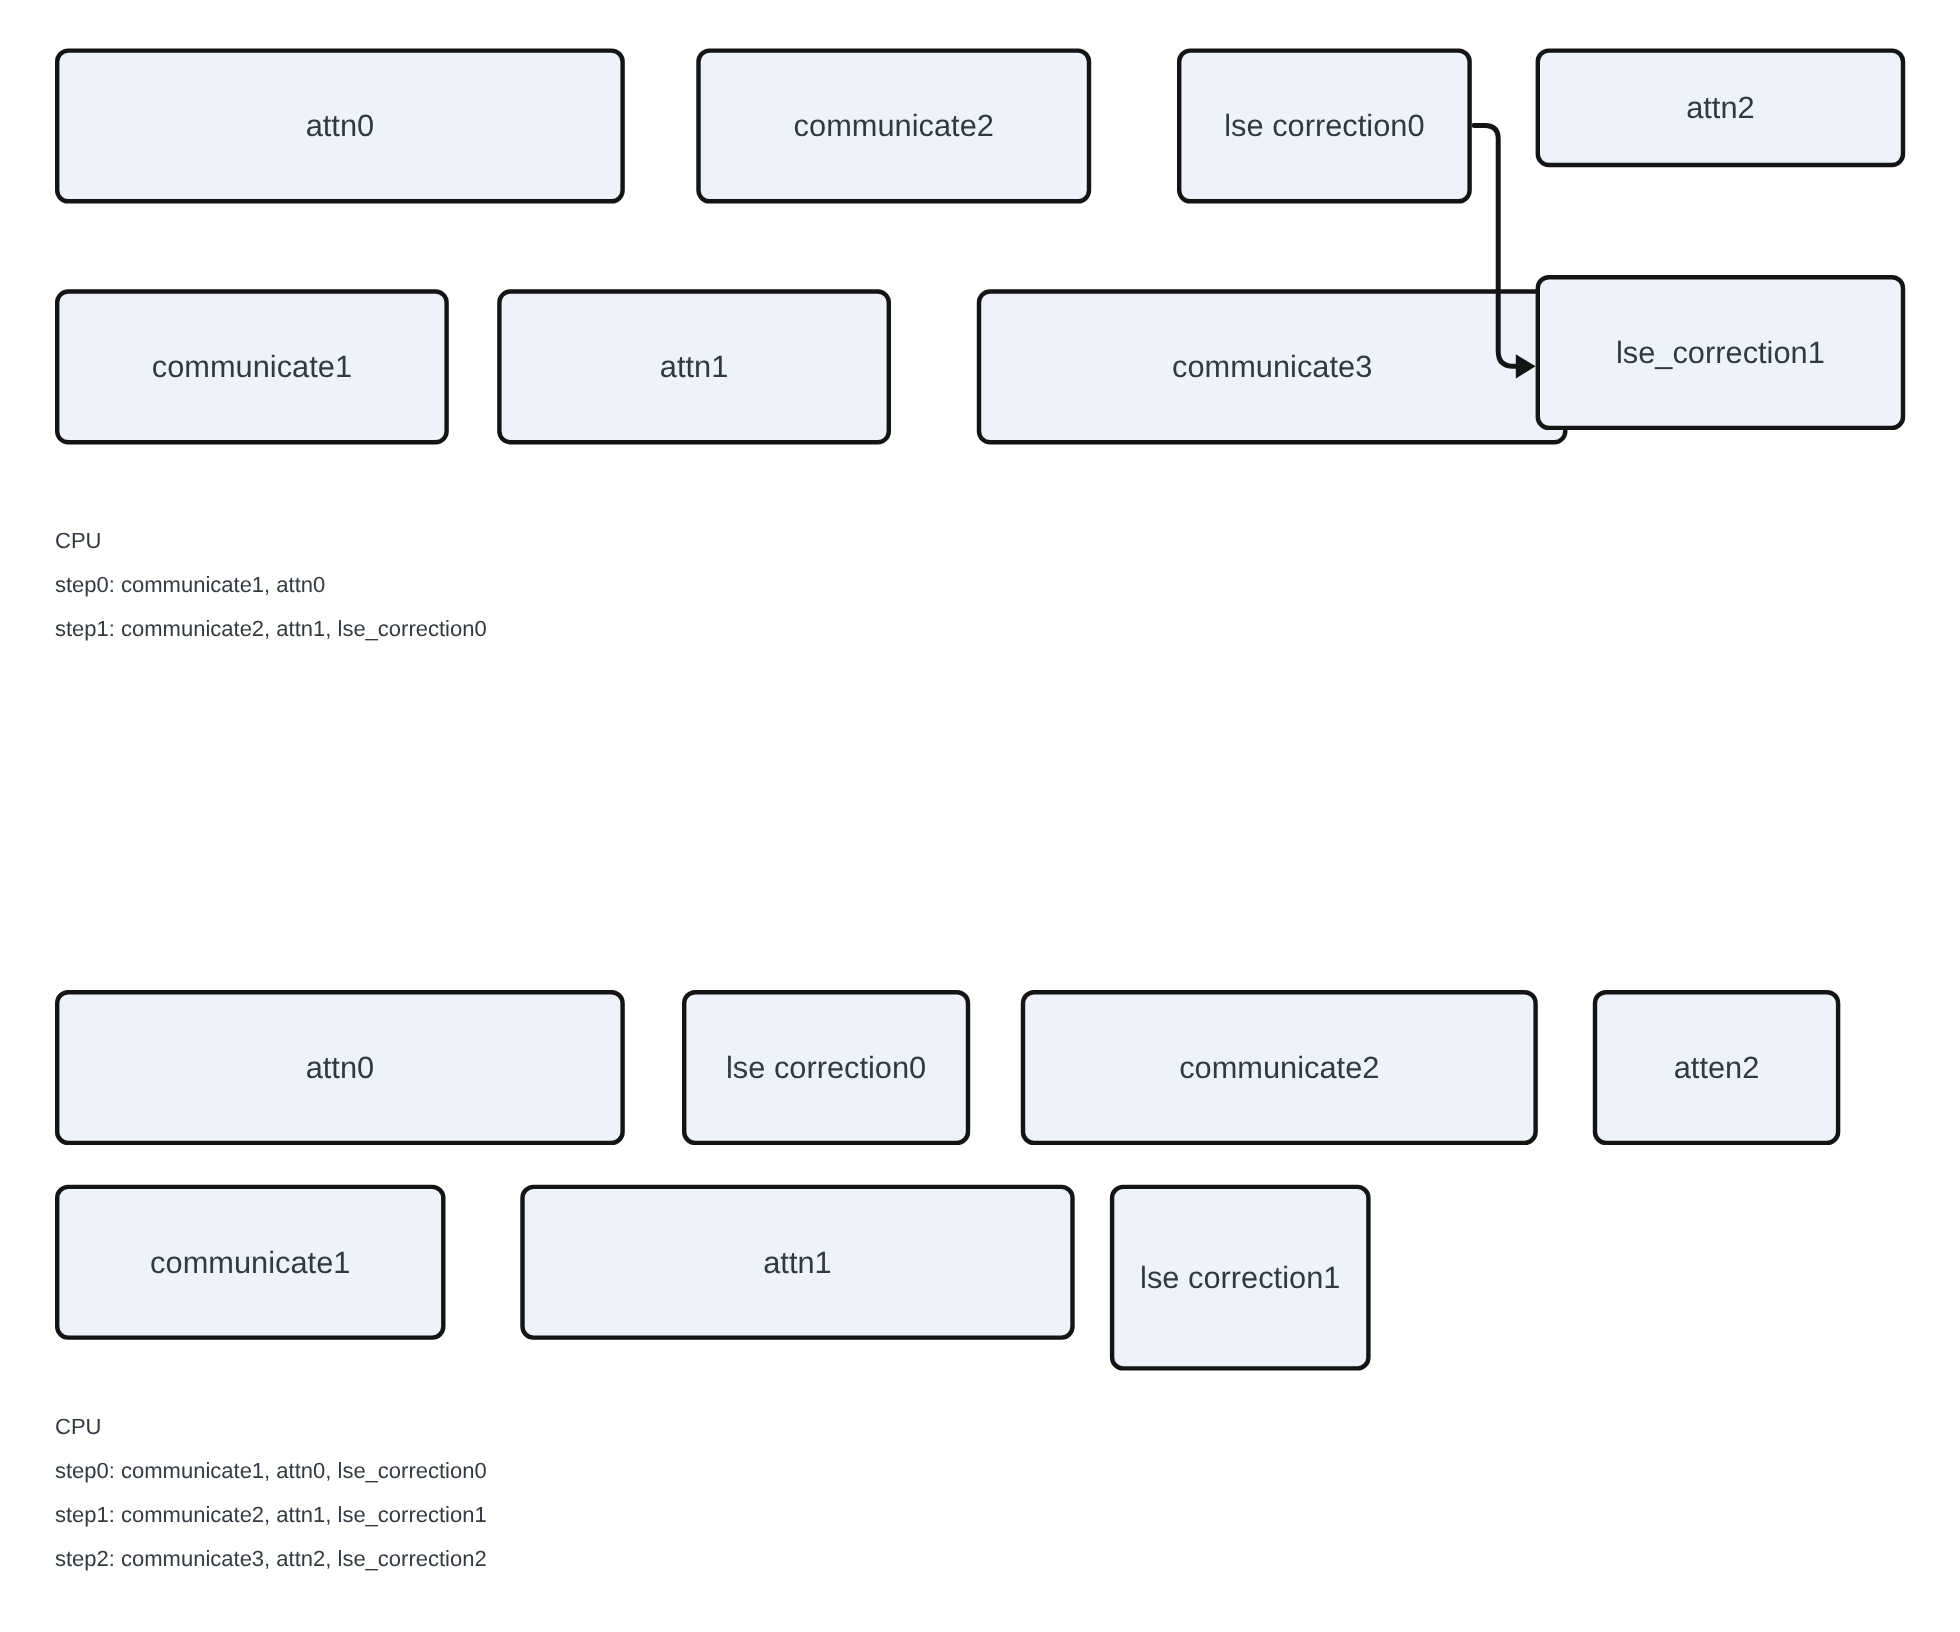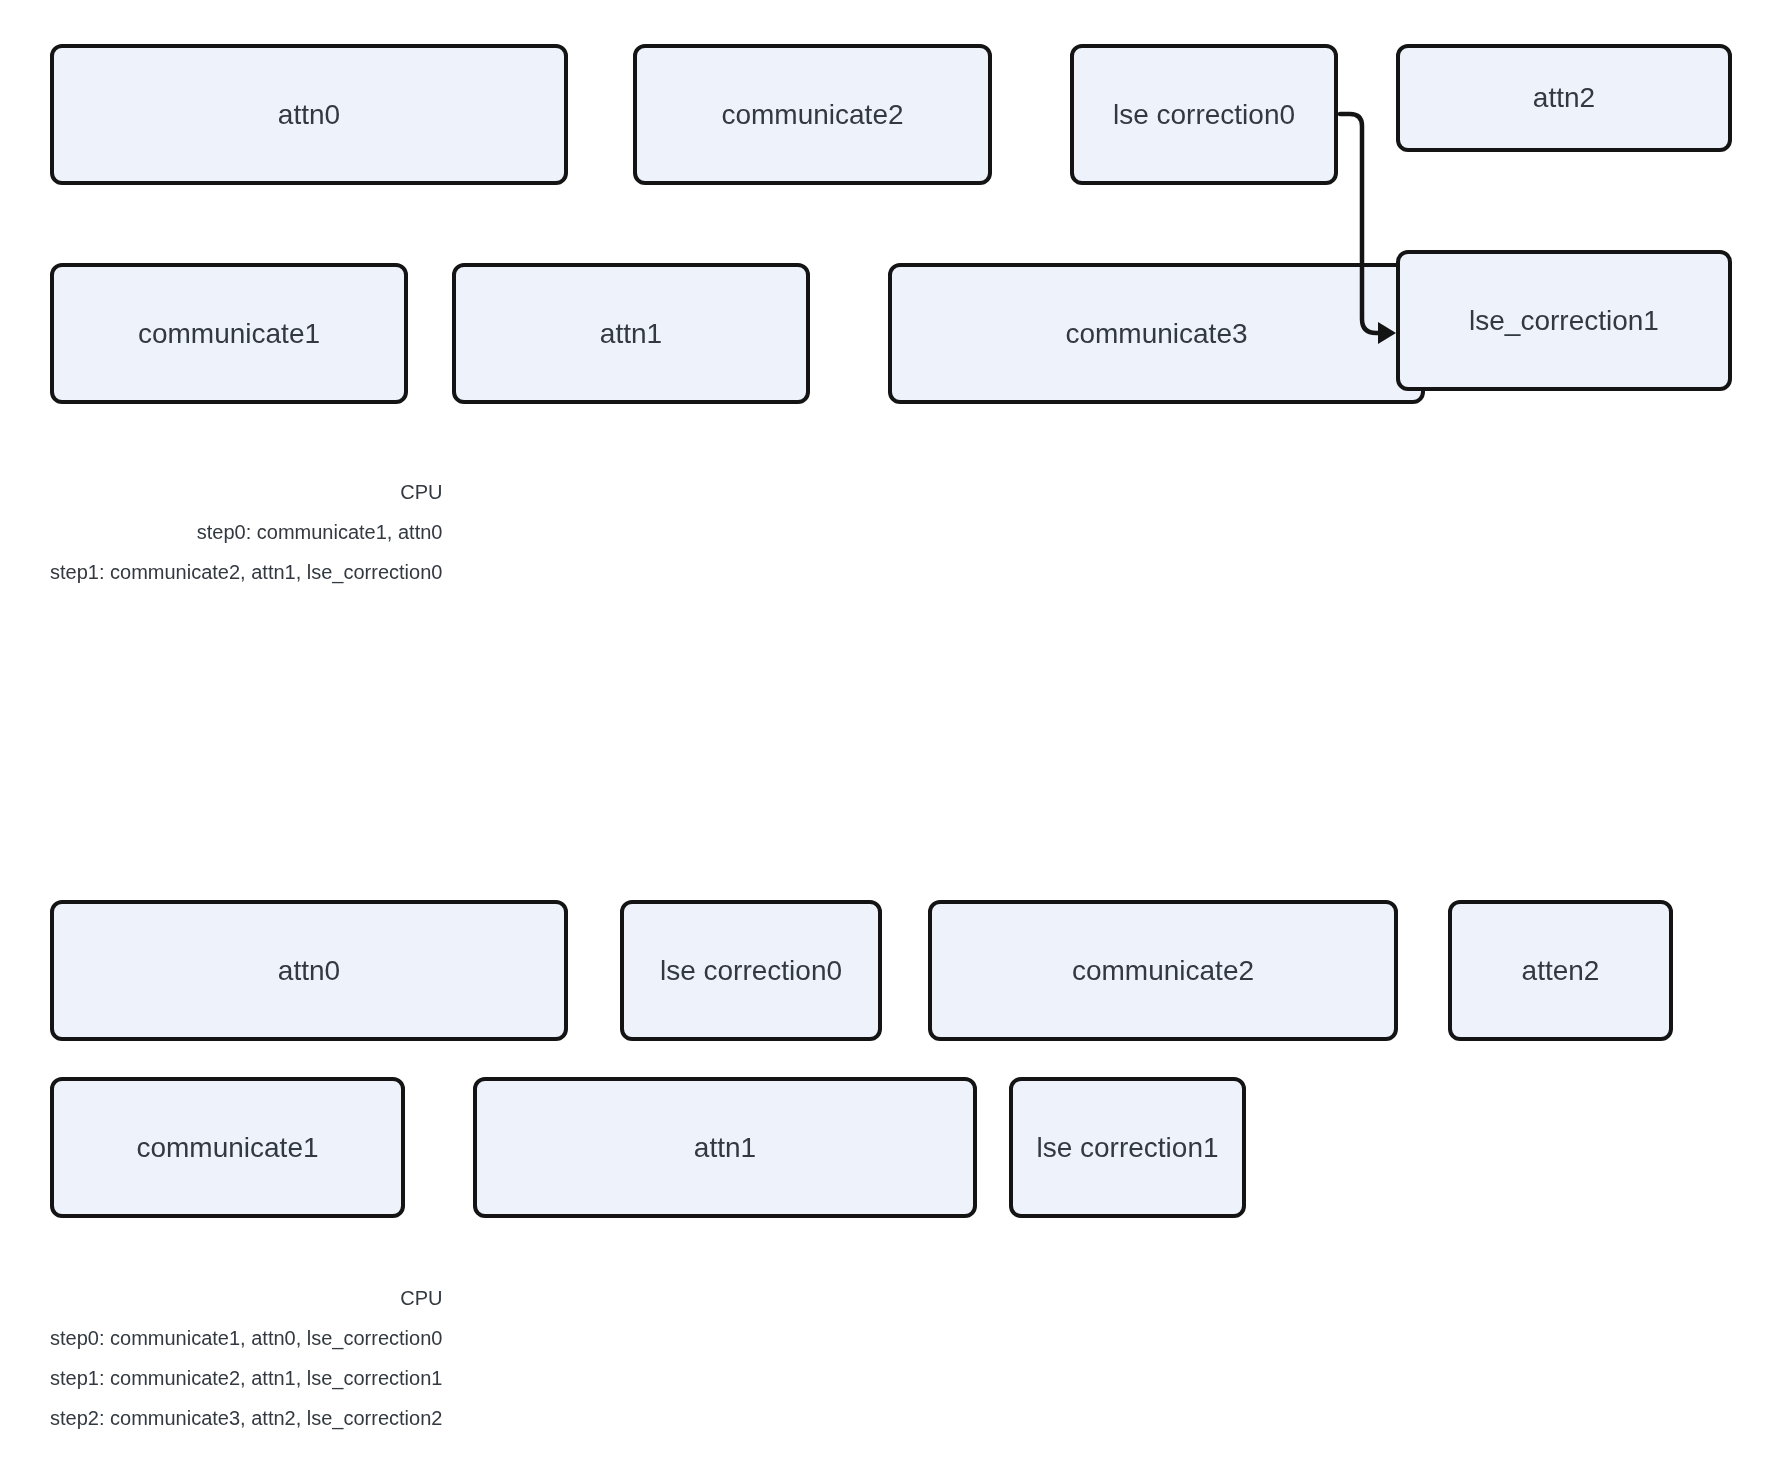--- a/index.html
+++ b/index.html
@@ -14,21 +14,20 @@
     background:var(--background);
     font-family:"Liberation Sans", sans-serif;
     color:var(--text-color);
   }
   .canvas{
     position:relative;
     width:1782px;
     height:1484px;
     background:var(--background);
     overflow:hidden;
-    text-align:right;
   }
   .node{
     position:absolute;
     box-sizing:border-box;
     background:var(--node-fill);
     border:4px solid var(--node-border);
     border-radius:12px;
     display:flex;
     align-items:center;
     justify-content:center;
@@ -102,21 +101,21 @@
   <div class="node" style="left:1448px;top:900px;width:225px;height:141px">
     <span>atten2</span>
   </div>
 
   <div class="node" style="left:50px;top:1077px;width:355px;height:141px">
     <span>communicate1</span>
   </div>
   <div class="node" style="left:473px;top:1077px;width:504px;height:141px">
     <span>attn1</span>
   </div>
-  <div class="node" style="left:1009px;top:1077px;width:237px;height:141px">
+  <div class="node" style="left:1009px;top:1077px;width:237px;height:169px">
     <span>lse correction1</span>
   </div>
 
   <div class="cpu-block" style="top:1278px">
     <div>CPU</div>
     <div>step0: communicate1, attn0, lse_correction0</div>
     <div>step1: communicate2, attn1, lse_correction1</div>
     <div>step2: communicate3, attn2, lse_correction2</div>
   </div>
 

